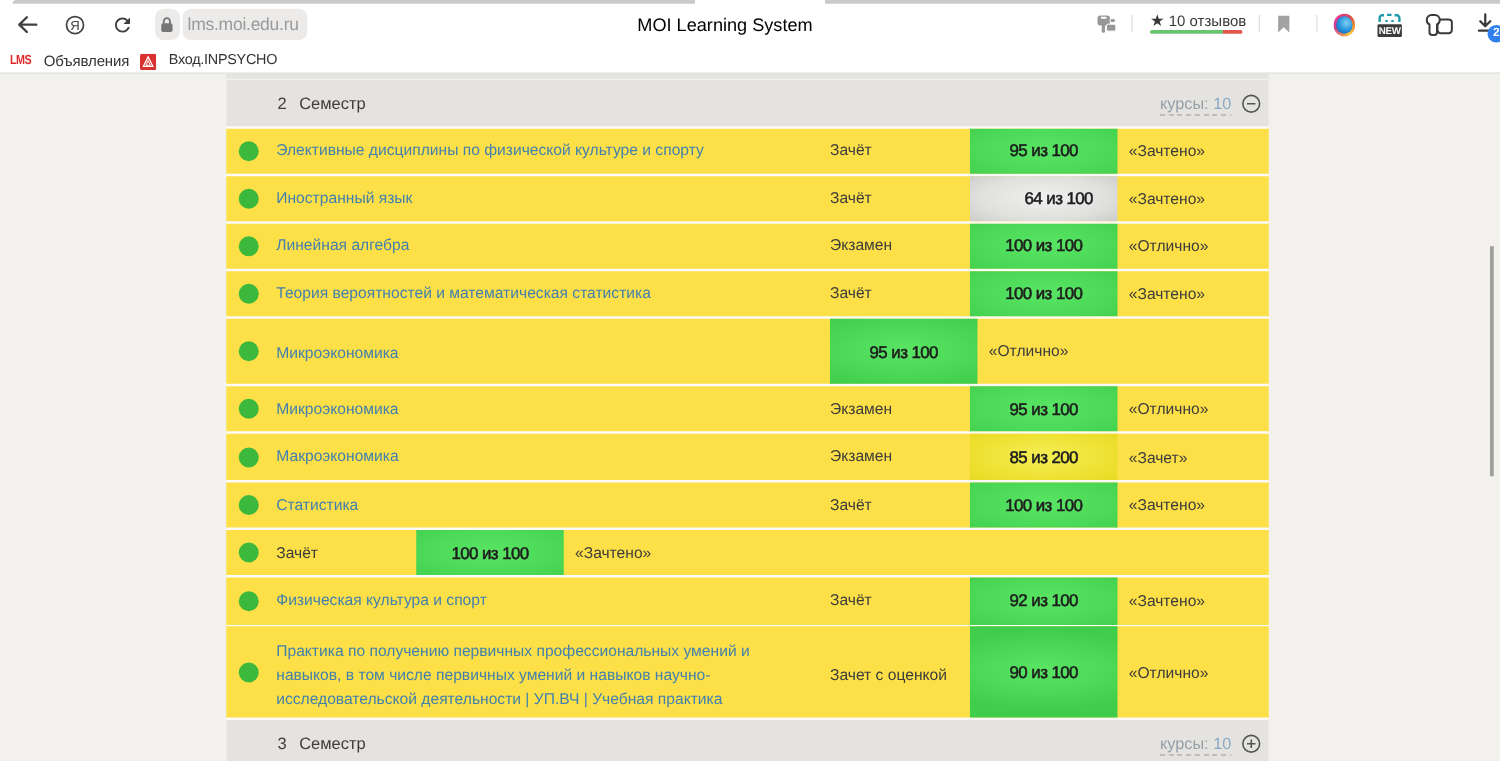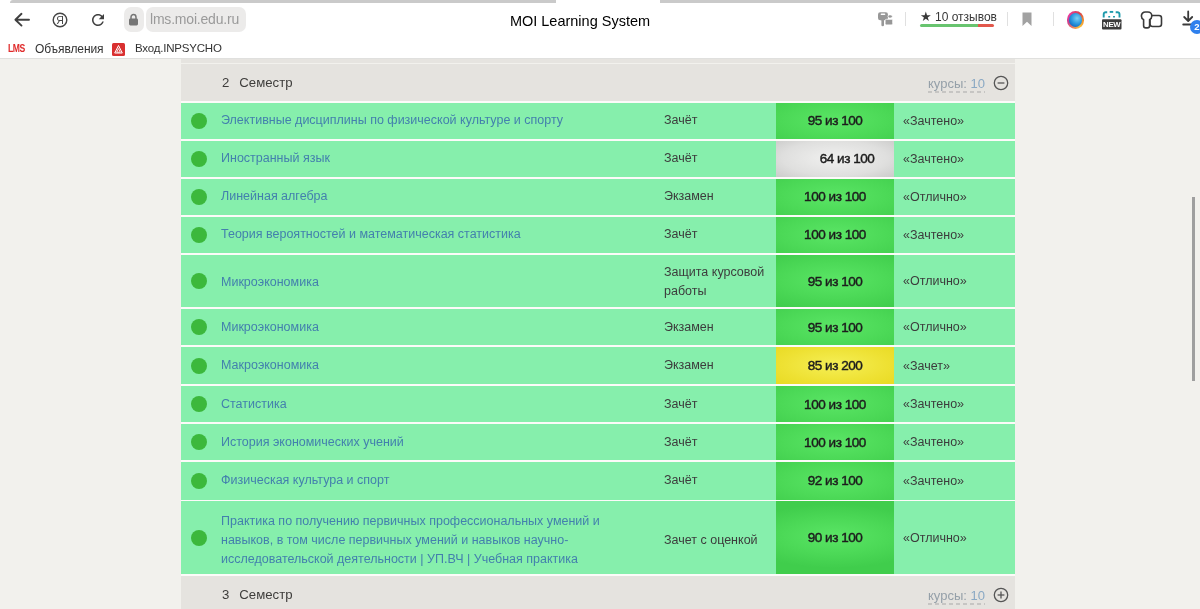--- a/index.html
+++ b/index.html
@@ -25,21 +25,21 @@
 
 
 #page { position:absolute; left:0; top:58px; width:1200px; height:551px; background:#f2f1ed; }
 #sliver { position:absolute; left:181px; top:0.5px; width:834px; height:4px; background:#e6e4e0; }
 #tbl { position:absolute; left:181px; top:5.5px; width:834px; background:#fcfbf9; }
 .hdr { height:37.5px; background:#e5e3df; color:#3e3d3b; font-size:13.2px; display:flex; align-items:center; position:relative; }
 .hdr .num { margin-left:41px; }
 .hdr .sem { margin-left:10px; }
 .hdr .crs { position:absolute; right:30px; top:calc(50% + 1.5px); transform:translateY(-50%); color:#95a0a9; font-size:13px; padding-bottom:2px; background-image:repeating-linear-gradient(90deg,#a8a8a8 0 4px,transparent 4px 7px); background-position:0 100%; background-size:100% 1px; background-repeat:no-repeat;margin-left:40px;}
 .hdr .crs b { color:#8aa9c4; font-weight:normal; }
-.row { display:flex; margin-top:1.8px; background:#86efac; }
+.row { display:flex; margin-top:1.8px; background:#fde047; }
 .c1 { width:40px; position:relative; flex:none;}
 .dot { position:absolute; left:10px; top:50%; margin-top:-8px; width:16px; height:16px; border-radius:50%; background:#3cb83c; }
 .c2 { width:443px; flex:none; display:flex; align-items:center; color:#4380ad; font-size:12.5px; line-height:19px; }
 .c3 { width:112px; flex:none; display:flex; align-items:center; color:#3c3c3c; font-size:12.5px; line-height:19px;}
 .c4 { width:118px; flex:none; display:flex; align-items:center; justify-content:center; color:#1d1d1d; font-size:13.5px; letter-spacing:-0.45px; -webkit-text-stroke:0.45px #1d1d1d; }
 .c5 { flex:1; display:flex; align-items:center; padding-left:9px; color:#3c3c3c; font-size:12.5px; }
 .h36 { height:36.2px; } .h37 { height:37px; } .h377 { height:37.7px; }
 .h52 { height:52.7px; }
 .h72 { height:72.3px; }
 .g { background:radial-gradient(ellipse 95px 32px at 50% 48%, #5ae565 0%, #4cd957 55%, #40cd4c 100%); }
@@ -95,21 +95,20 @@
         <div class="c2">Теория вероятностей и математическая статистика</div>
         <div class="c3">Зачёт</div>
         <div class="c4 g">100 из 100</div>
         <div class="c5">«Зачтено»</div>
       </div>
     <div class="row h52">
         <div class="c1">
           <div class="dot"></div>
         </div>
         <div class="c2" style="padding-top:2.5px;">Микроэкономика</div>
-        <div class="c3" style="padding-top:2.5px;">Защита курсовой работы</div>
         <div class="c4 g">95 из 100</div>
         <div class="c5">«Отлично»</div>
       </div>
     <div class="row h36">
         <div class="c1">
           <div class="dot"></div>
         </div>
         <div class="c2">Микроэкономика</div>
         <div class="c3">Экзамен</div>
         <div class="c4 g">95 из 100</div>
@@ -130,21 +129,20 @@
         </div>
         <div class="c2">Статистика</div>
         <div class="c3">Зачёт</div>
         <div class="c4 g">100 из 100</div>
         <div class="c5">«Зачтено»</div>
       </div>
     <div class="row h36">
         <div class="c1">
           <div class="dot"></div>
         </div>
-        <div class="c2">История экономических учений</div>
         <div class="c3">Зачёт</div>
         <div class="c4 g">100 из 100</div>
         <div class="c5">«Зачтено»</div>
       </div>
     <div class="row h377">
         <div class="c1">
           <div class="dot"></div>
         </div>
         <div class="c2">Физическая культура и спорт</div>
         <div class="c3">Зачёт</div>

